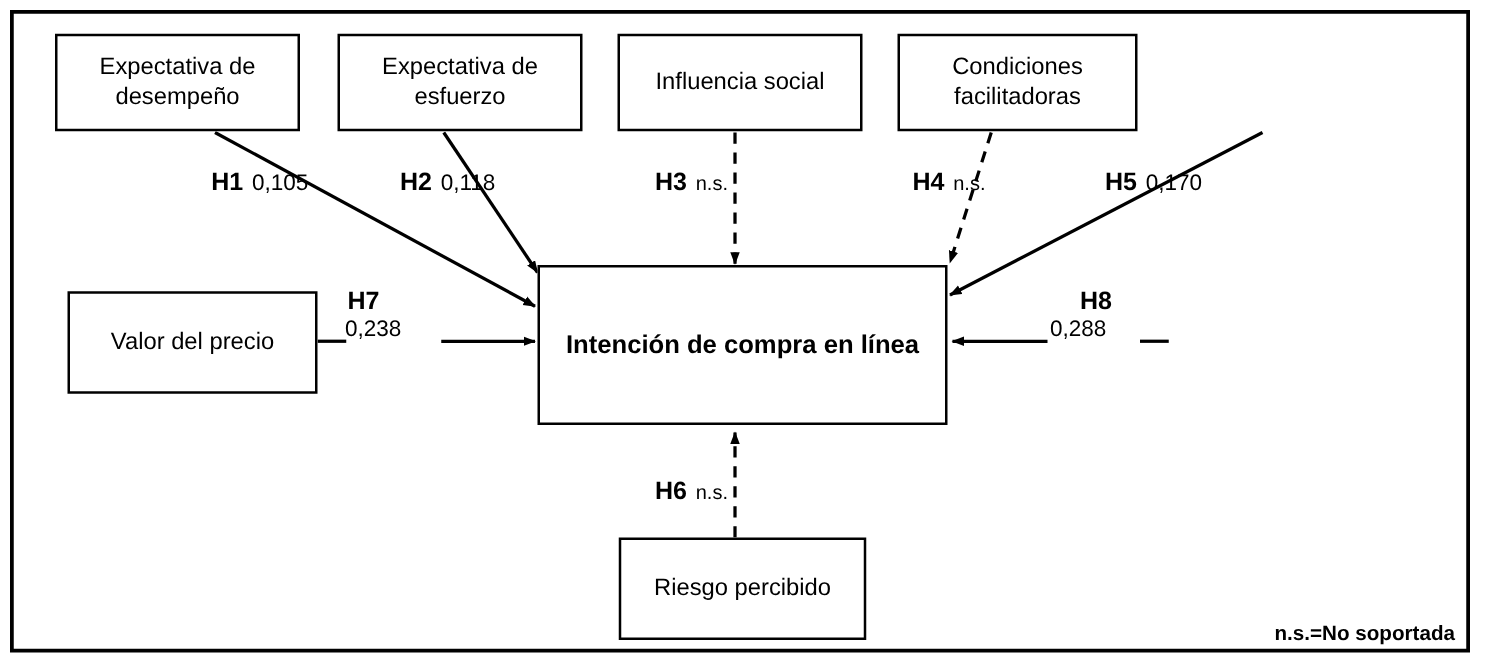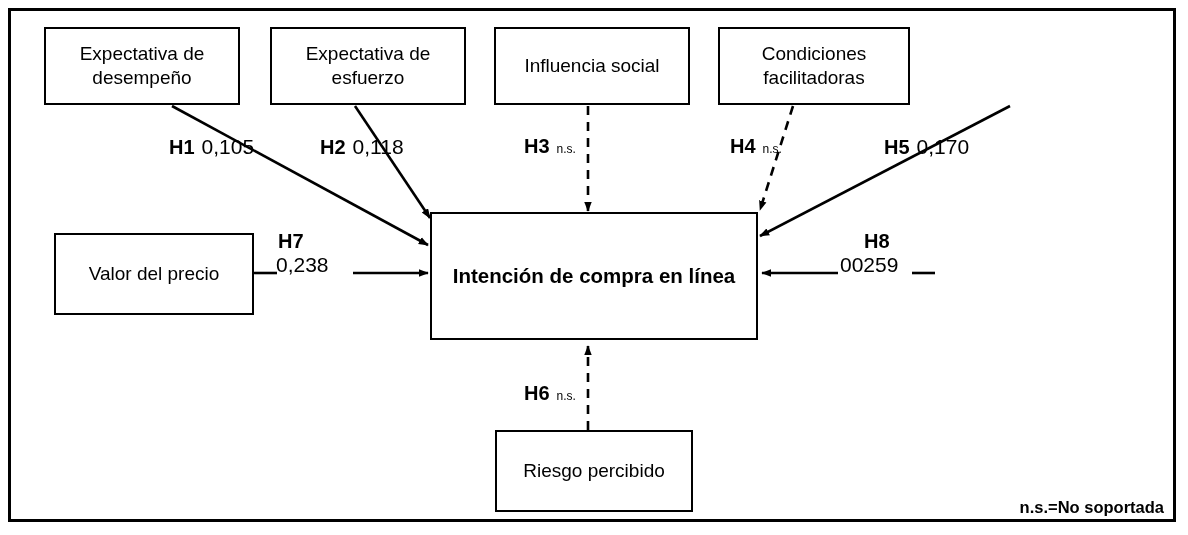--- a/index.html
+++ b/index.html
@@ -57,25 +57,25 @@
     white-space: nowrap;
     color: #000000;
     font-size: 19px;
   }
   .hyp-code {
     font-weight: bold;
     font-size: 20px;
   }
   .hyp-val {
     font-weight: normal;
-    font-size: 21px;
+    font-size: 18px;
     margin-left: 7px;
   }
   .hyp-val.ns {
-    font-size: 12px;
+    font-size: 16px;
   }
   #legend {
     position: absolute;
     right: 24px;
     bottom: 18px;
     font-size: 16.5px;
     font-weight: bold;
     color: #000000;
     z-index: 6;
     white-space: nowrap;
@@ -196,18 +196,18 @@
     <span class="hyp-code">H6</span><span class="hyp-val ns">n.s.</span>
   </div>
 
   <div class="hyp-label" style="left:276px; top:230px; text-align:left;">
     <span class="hyp-code" style="display:block; margin-left:2px;">H7</span>
     <span class="hyp-val" style="display:block; margin-left:0;">0,238</span>
   </div>
 
   <div class="hyp-label" style="left:840px; top:230px; text-align:left;">
     <span class="hyp-code" style="display:block; margin-left:24px;">H8</span>
-    <span class="hyp-val" style="display:block; margin-left:0;">00259</span>
+    <span class="hyp-val" style="display:block; margin-left:0;">0,288</span>
   </div>
 
   <div id="legend">n.s.=No soportada</div>
 
 </div>
 
 </body></html>

